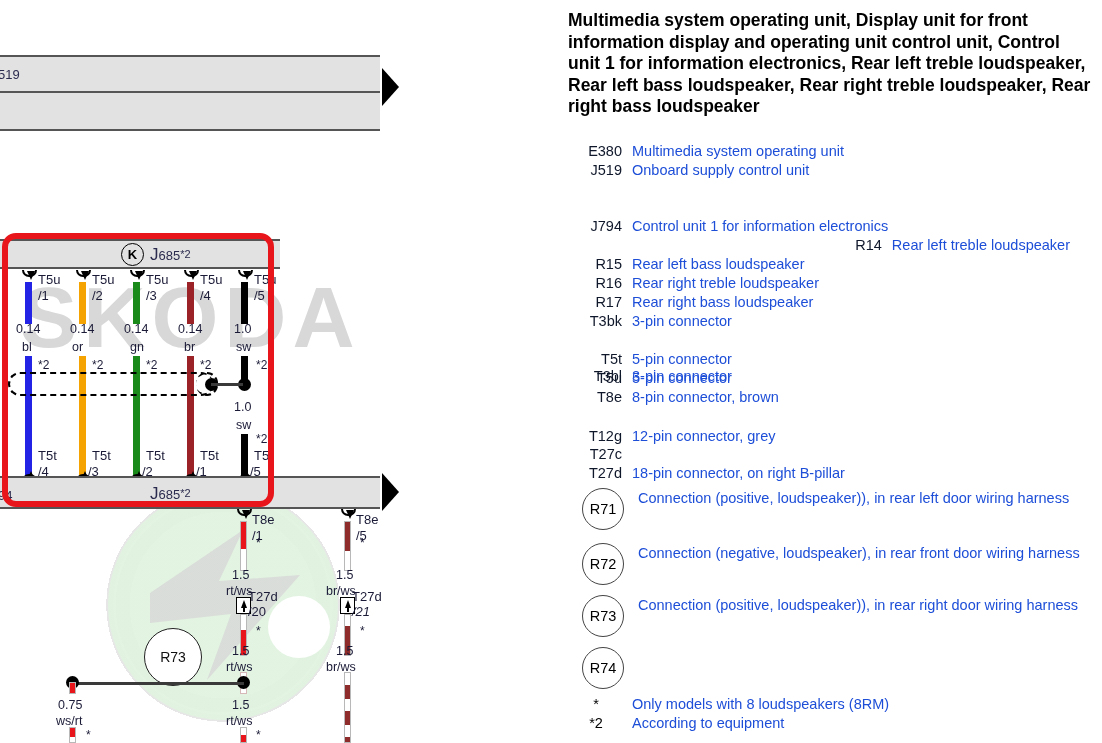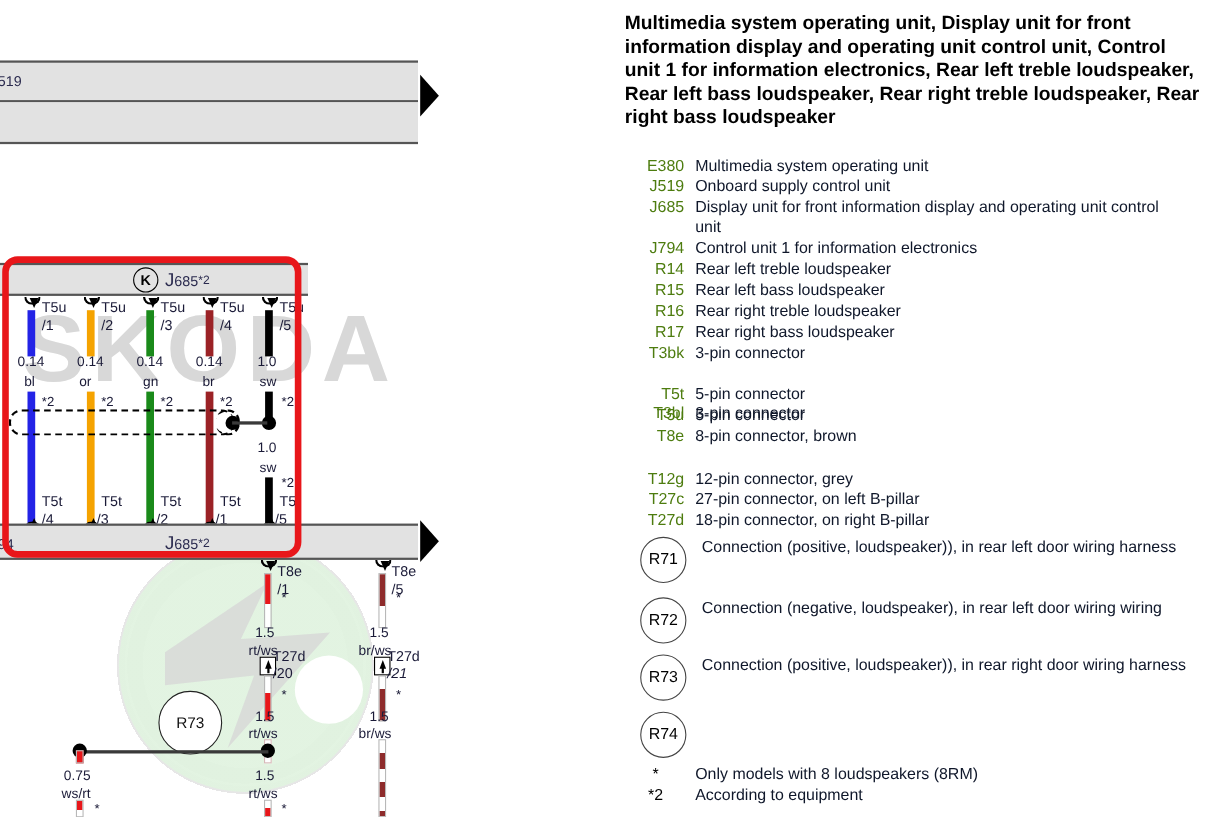--- a/index.html
+++ b/index.html
@@ -143,24 +143,24 @@
   #legend{
     position:absolute;left:560px;top:0;width:542px;height:743px;
     background:#fff;
   }
   #title{
     position:absolute;left:8px;top:10px;width:524px;
     font-size:17.5px;font-weight:bold;line-height:21.5px;color:#000;
   }
   .lrow{position:absolute;display:flex;}
   .lcode{
-    width:62px;text-align:right;font-size:14.5px;color:#4d7c0f;
+    width:62px;text-align:right;font-size:14.5px;color:#0f172a;
     padding-right:10px;box-sizing:border-box;flex:0 0 62px;
   }
-  .ltext{font-size:14.5px;color:#0f172a;line-height:17.5px;}
+  .ltext{font-size:14.5px;color:#1d4ed8;line-height:17.5px;}
   .lrow-circ{position:absolute;display:flex;align-items:flex-start;}
   .lcircle{
     flex:0 0 40px;width:40px;height:40px;border:1.4px solid #444;border-radius:50%;
     display:flex;align-items:center;justify-content:center;font-size:14.5px;color:#000;
     margin-left:22px;margin-right:14px;
   }
   .lrow-note{position:absolute;display:flex;}
   .lnote-code{
     width:62px;text-align:center;font-size:14.5px;color:#000;
     flex:0 0 62px;padding-right:10px;box-sizing:border-box;
@@ -320,29 +320,25 @@
   <div id="title">Multimedia system operating unit, Display unit for front information display and operating unit control unit, Control unit 1 for information electronics, Rear left treble loudspeaker, Rear left bass loudspeaker, Rear right treble loudspeaker, Rear right bass loudspeaker</div>
 
   <div class="lrow" style="left:10px;top:143px;width:500px;">
     <div class="lcode">E380</div>
     <div class="ltext">Multimedia system operating unit</div>
   </div>
   <div class="lrow" style="left:10px;top:162px;width:500px;">
     <div class="lcode">J519</div>
     <div class="ltext">Onboard supply control unit</div>
   </div>
-  <div class="lrow" style="left:10px;top:181px;width:512px;">
-    <div class="lcode">J685</div>
-    <div class="ltext" style="max-width:440px;">Display unit for front information display and operating unit control unit</div>
-  </div>
   <div class="lrow" style="left:10px;top:218px;width:500px;">
     <div class="lcode">J794</div>
     <div class="ltext">Control unit 1 for information electronics</div>
   </div>
-  <div class="lrow" style="left:10px;top:237px;width:500px;">
+  <div class="lrow" style="left:10px;top:237px;width:500px;justify-content:flex-end;">
     <div class="lcode">R14</div>
     <div class="ltext">Rear left treble loudspeaker</div>
   </div>
   <div class="lrow" style="left:10px;top:256px;width:500px;">
     <div class="lcode">R15</div>
     <div class="ltext">Rear left bass loudspeaker</div>
   </div>
   <div class="lrow" style="left:10px;top:275px;width:500px;">
     <div class="lcode">R16</div>
     <div class="ltext">Rear right treble loudspeaker</div>
@@ -370,34 +366,33 @@
   <div class="lrow" style="left:10px;top:389px;width:500px;">
     <div class="lcode">T8e</div>
     <div class="ltext">8-pin connector, brown</div>
   </div>
   <div class="lrow" style="left:10px;top:428px;width:500px;">
     <div class="lcode">T12g</div>
     <div class="ltext">12-pin connector, grey</div>
   </div>
   <div class="lrow" style="left:10px;top:446px;width:500px;">
     <div class="lcode">T27c</div>
-    <div class="ltext">27-pin connector, on left B-pillar</div>
   </div>
   <div class="lrow" style="left:10px;top:465px;width:500px;">
     <div class="lcode">T27d</div>
     <div class="ltext">18-pin connector, on right B-pillar</div>
   </div>
 
   <div class="lrow-circ" style="left:0px;top:488px;width:520px;">
     <div class="lcircle">R71</div>
     <div class="ltext" style="max-width:455px;padding-top:2px;">Connection (positive, loudspeaker)), in rear left door wiring harness</div>
   </div>
   <div class="lrow-circ" style="left:0px;top:543px;width:520px;">
     <div class="lcircle">R72</div>
-    <div class="ltext" style="max-width:455px;padding-top:2px;">Connection (negative, loudspeaker), in rear left door wiring wiring</div>
+    <div class="ltext" style="max-width:455px;padding-top:2px;">Connection (negative, loudspeaker), in rear front door wiring harness</div>
   </div>
   <div class="lrow-circ" style="left:0px;top:595px;width:520px;">
     <div class="lcircle">R73</div>
     <div class="ltext" style="max-width:465px;padding-top:2px;">Connection (positive, loudspeaker)), in rear right door wiring harness</div>
   </div>
   <div class="lrow-circ" style="left:0px;top:647px;width:520px;">
     <div class="lcircle">R74</div>
   </div>
 
   <div class="lrow-note" style="left:10px;top:696px;width:500px;">

